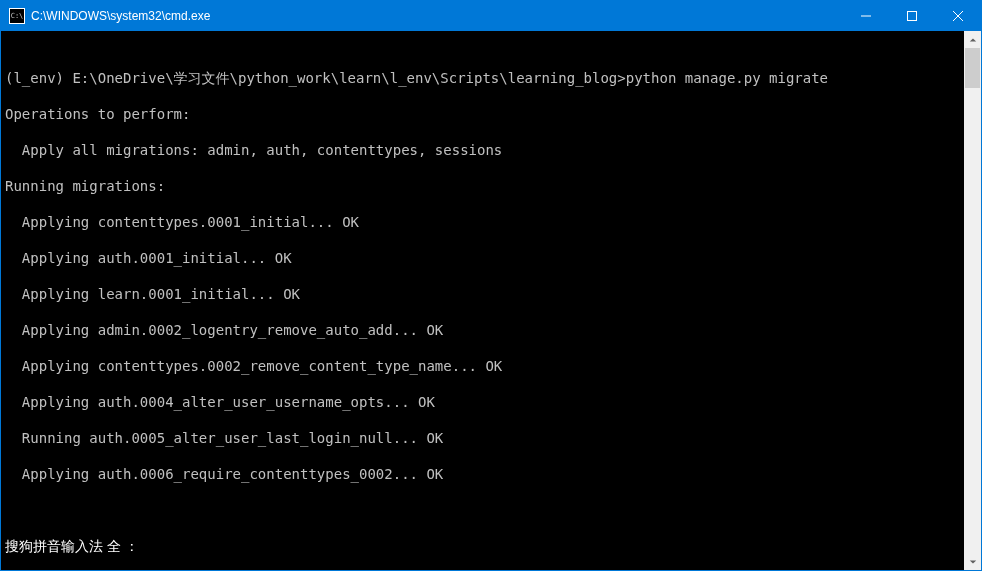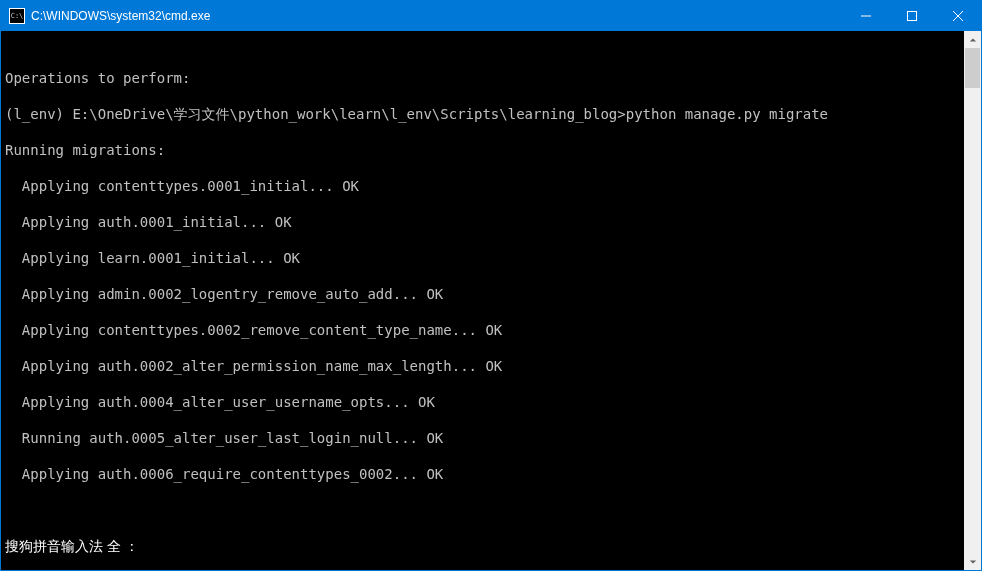--- a/index.html
+++ b/index.html
@@ -114,29 +114,29 @@
   </div>
   <div class="winbtn close">
     <svg viewBox="0 0 10 10">
         <path d="M0 0 L10 10 M10 0 L0 10"></path>
       </svg>
   </div>
 </div>
 
 <div class="client">
   <div class="terminal">
-<span class="line"> </span><span class="line">Operations to perform:</span>
-<span class="line"><span>(l_env) E:\OneDrive\学习文件\python_work\learn\l_env\Scripts\learning_blog&gt;</span><span>python manage.py migrate</span></span>
+<span class="line"> </span><span class="line"><span>(l_env) E:\OneDrive\学习文件\python_work\learn\l_env\Scripts\learning_blog&gt;</span><span>python manage.py migrate</span></span>
+<span class="line">Operations to perform:</span>
+<span class="line">  Apply all migrations: admin, auth, contenttypes, sessions</span>
 <span class="line">Running migrations:</span>
 <span class="line">  Applying contenttypes.0001_initial... OK</span>
 <span class="line">  Applying auth.0001_initial... OK</span>
 <span class="line">  Applying learn.0001_initial... OK</span>
 <span class="line">  Applying admin.0002_logentry_remove_auto_add... OK</span>
 <span class="line">  Applying contenttypes.0002_remove_content_type_name... OK</span>
-<span class="line">  Applying auth.0002_alter_permission_name_max_length... OK</span>
 <span class="line">  Applying auth.0004_alter_user_username_opts... OK</span>
 <span class="line">  Running auth.0005_alter_user_last_login_null... OK</span>
 <span class="line">  Applying auth.0006_require_contenttypes_0002... OK</span>
 
 
 
 
   </div>
 
   <div class="scrollbar">

